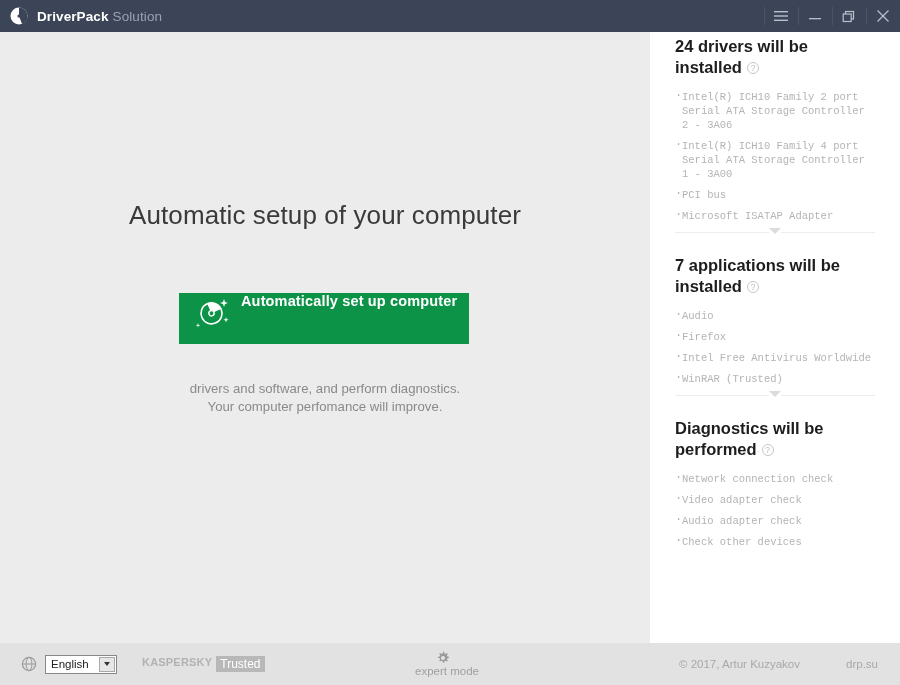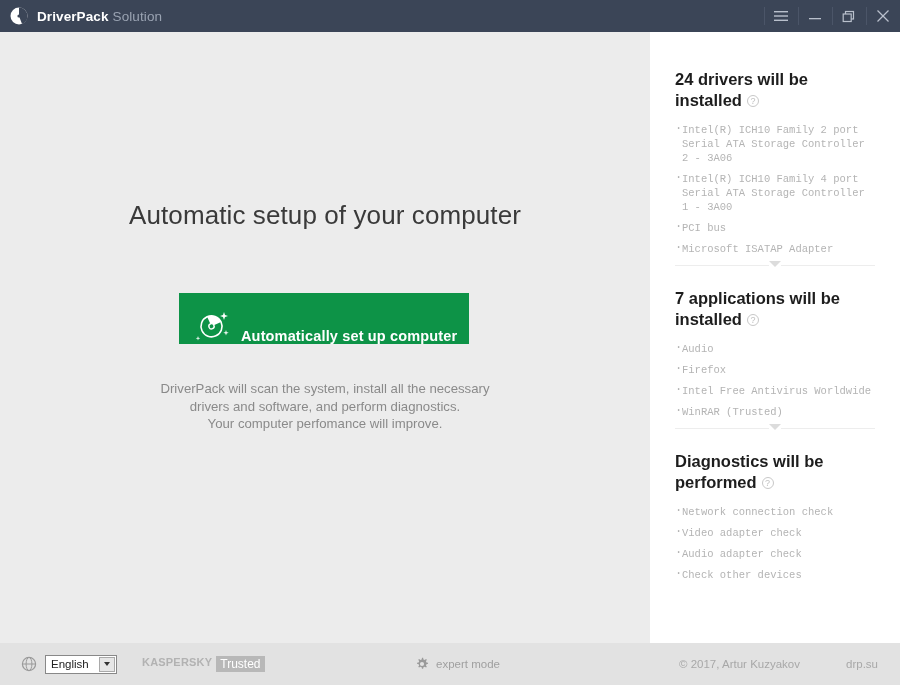--- a/index.html
+++ b/index.html
@@ -66,21 +66,21 @@
     text-align: center;
     font-size: 26px; line-height: 36px;
     color: #3a3a3a; font-weight: normal;
     letter-spacing: .1px;
   }
   .cta {
     position: absolute; top: 261px; left: 179px;
     width: 290px; height: 51px;
     background: #0d9347;
     border: none;
-    display: flex; align-items: flex-end;
+    display: flex; align-items: flex-start;
     cursor: pointer;
     padding: 0;
   }
   .cta .disc {
     width: 38px; height: 38px; margin-left: 14px;
     flex: 0 0 auto; display: flex; align-items: center; justify-content: center;
   }
   .cta .cta-label {
     color: #ffffff; font-size: 14.5px; font-weight: bold;
     margin-left: 10px; letter-spacing: .15px;
@@ -185,20 +185,21 @@
     background: #b8b8b8; color: #ffffff;
     font-size: 12px; font-weight: normal;
     padding: 1px 4px; margin-left: 4px;
     letter-spacing: 0;
   }
   .expert {
     position: absolute; left: 415px;
     display: flex; align-items: center;
     font-size: 11.5px; color: #a0a0a0;
     cursor: pointer;
+    flex-direction: column;
   }
   .expert .gear { margin-right: 7px; width: 14px; height: 14px; }
   .copy {
     position: absolute; right: 100px;
     font-size: 11.5px; color: #a8a8a8;
   }
   .site {
     position: absolute; right: 22px;
     font-size: 11.5px; color: #a8a8a8;
   }
@@ -262,29 +263,28 @@
           </g>
           <path d="M31 6 l1 3 3 1 -3 1 -1 3 -1 -3 -3 -1 3 -1 z" fill="#ffffff"></path>
           <path d="M33 24 l.7 2 2 .7 -2 .7 -.7 2 -.7 -2 -2 -.7 2 -.7 z" fill="#ffffff" opacity=".9"></path>
           <path d="M5 30 l.6 1.7 1.7 .6 -1.7 .6 -.6 1.7 -.6 -1.7 -1.7 -.6 1.7 -.6 z" fill="#ffffff" opacity=".85"></path>
         </svg>
       </span>
       <span class="cta-label">Automatically set up computer</span>
     </button>
 
     <div class="desc">
-      <div>DriverPack will scan the system, install all the necessary</div>
       <div>drivers and software, and perform diagnostics.</div>
       <div>Your computer perfomance will improve.</div>
     </div>
   </div>
 
   <div class="panel">
 
-    <div class="section" style="padding-top:37px;">
+    <div class="section" style="padding-top:4px;">
       <div class="title-wrap">
         <span class="section-title">24 drivers will be installed</span><span class="help">?</span>
       </div>
       <div class="items">
         <div class="item">Intel(R) ICH10 Family 2 port Serial ATA Storage Controller 2 - 3A06</div>
         <div class="item">Intel(R) ICH10 Family 4 port Serial ATA Storage Controller 1 - 3A00</div>
         <div class="item">PCI bus</div>
         <div class="item">Microsoft ISATAP Adapter</div>
       </div>
       <div class="divider">

